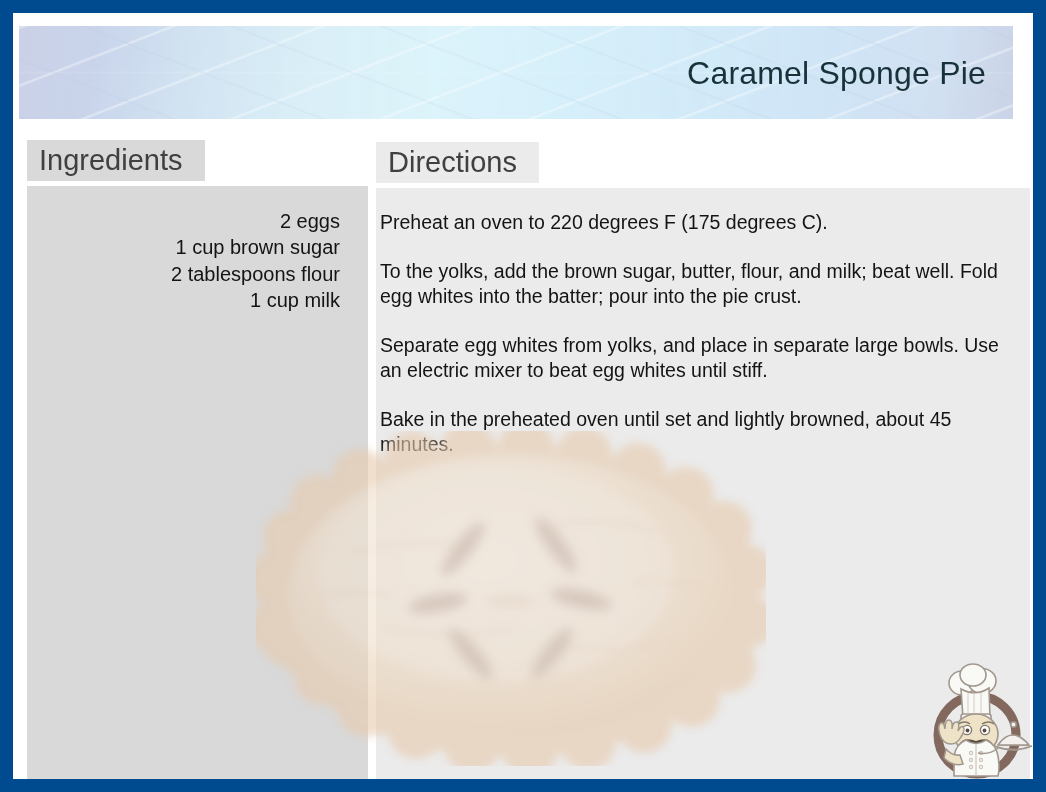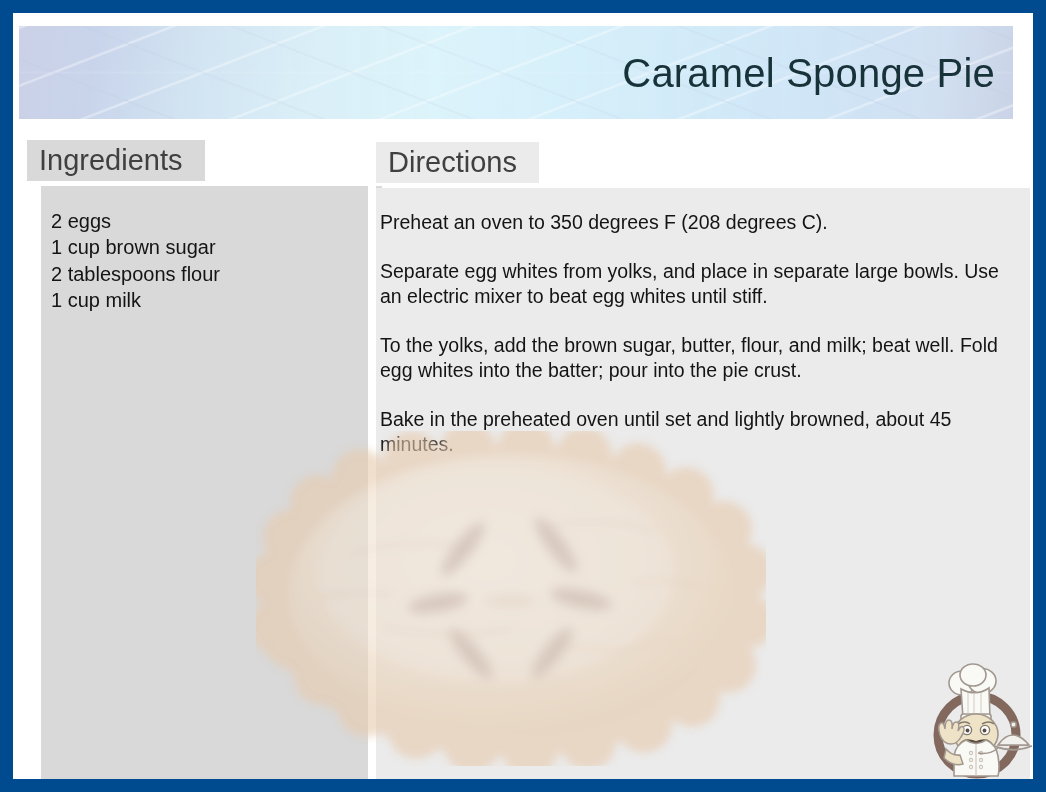--- a/index.html
+++ b/index.html
@@ -42,24 +42,24 @@
         #cfdff1 92%,
         #c9d2e6 100%);
   }
   #banner .tex {
     position: absolute;
     inset: -40px;
     opacity: .55;
   }
   #banner-title {
     position: absolute;
-    right: 18px;
+    right: 27px;
     top: 50%;
     transform: translateY(-50%);
-    font-size: 40px;
+    font-size: 32px;
     font-weight: 400;
     color: #173238;
     letter-spacing: .2px;
     white-space: nowrap;
   }
 
   
   .tab-head {
     position: absolute;
     font-size: 29px;
@@ -79,26 +79,27 @@
     top: 129px;
     background: #EBEBEB;
   }
 
   
   .panel {
     position: absolute;
     box-sizing: border-box;
   }
   #panel-ingredients {
-    left: 28px;
+    left: 14px;
     top: 173px;
     width: 341px;
     height: 598px;
     background: #D9D9D9;
-    padding: 22px 19px 0 10px;
+    padding: 22px 28px 0 10px;
+    text-align: right;
   }
   #panel-directions {
     left: 363px;
     top: 175px;
     width: 654px;
     height: 596px;
     background: #EBEBEB;
     padding: 22px 18px 0 4px;
   }
 
@@ -179,23 +180,23 @@
     <div class="ingredient-line">1 cup brown sugar</div>
     <div class="ingredient-line">2 tablespoons flour</div>
     <div class="ingredient-line">1 cup milk</div>
   </div>
 
   <div id="panel-gap"></div>
 
   <div class="tab-head" id="tab-directions">Directions</div>
 
   <div class="panel" id="panel-directions">
-    <p class="direction-para">Preheat an oven to 350 degrees F (208 degrees C).</p>
+    <p class="direction-para">Preheat an oven to 220 degrees F (175 degrees C).</p>
+    <p class="direction-para">To the yolks, add the brown sugar, butter, flour, and milk; beat well. Fold egg whites into the batter; pour into the pie crust.</p>
     <p class="direction-para">Separate egg whites from yolks, and place in separate large bowls. Use an electric mixer to beat egg whites until stiff.</p>
-    <p class="direction-para">To the yolks, add the brown sugar, butter, flour, and milk; beat well. Fold egg whites into the batter; pour into the pie crust.</p>
     <p class="direction-para">Bake in the preheated oven until set and lightly browned, about 45 minutes.</p>
   </div>
 
   <svg id="pie-image" viewBox="0 0 510 335" preserveAspectRatio="none">
     <defs>
       <radialGradient id="crustG" cx="44%" cy="38%" r="68%">
         <stop offset="0%" stop-color="#F6EADC"></stop>
         <stop offset="45%" stop-color="#F0DFCB"></stop>
         <stop offset="78%" stop-color="#E9D0B4"></stop>
         <stop offset="100%" stop-color="#E2C5A5"></stop>

